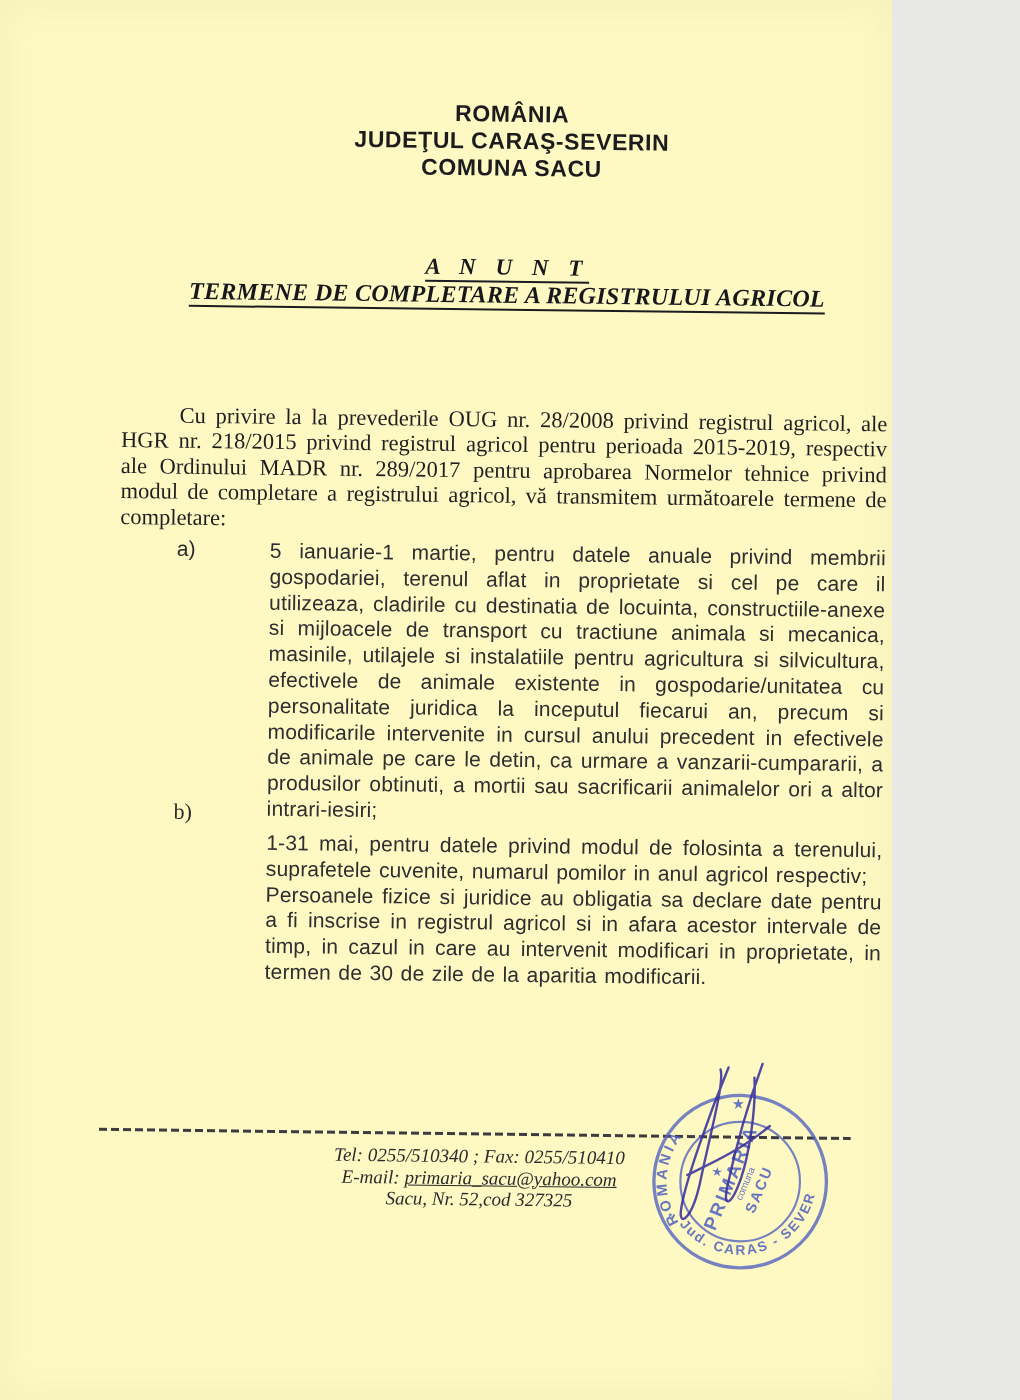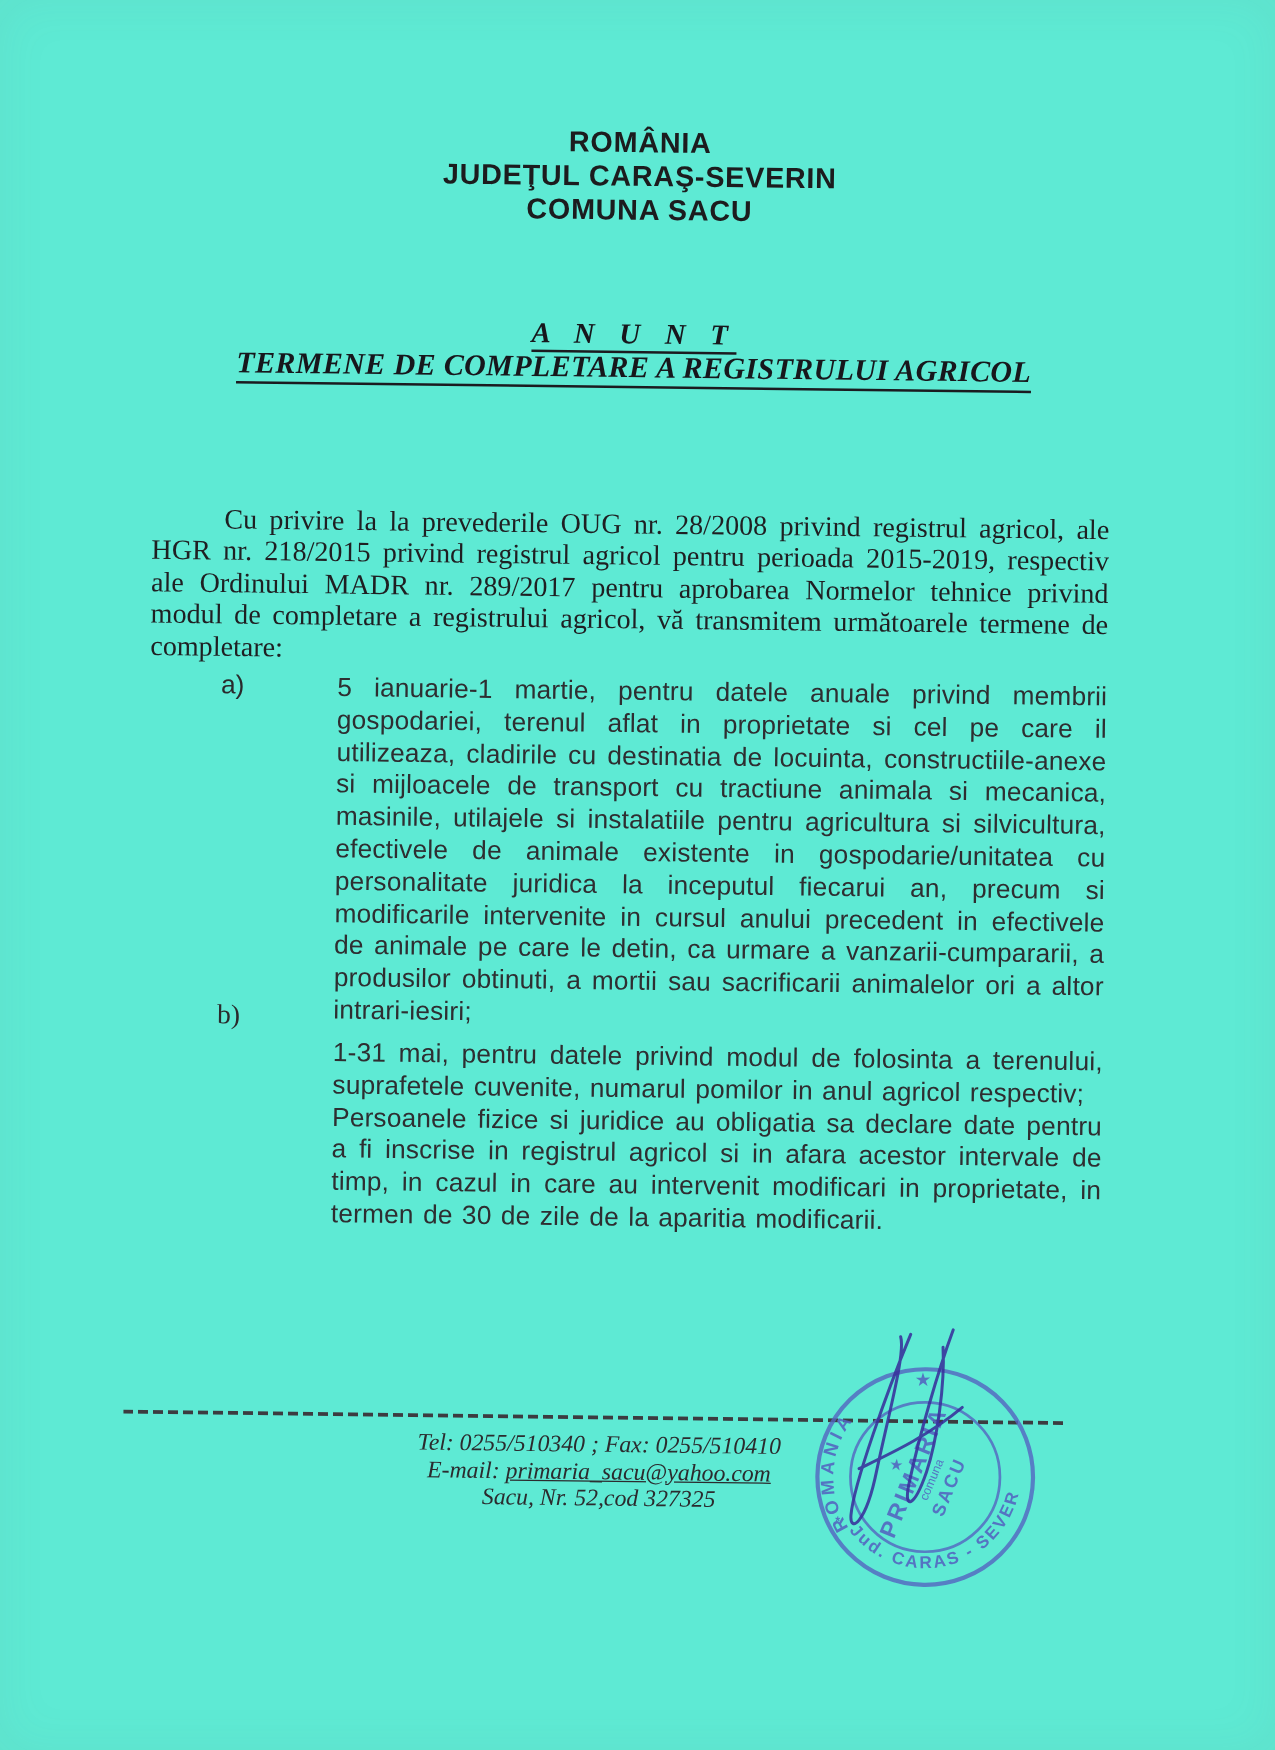--- a/index.html
+++ b/index.html
@@ -4,22 +4,22 @@
 <style>
   html,body{margin:0;padding:0;}
   body{
     width:1020px;height:1400px;
     background:#e8e8e6;
     font-family:"Liberation Serif", serif;
     overflow:hidden;
   }
   .page{
     position:absolute;left:0;top:0;
-    width:1020px;height:1400px;
-    background:#5eead4;
+    width:892px;height:1400px;
+    background:#fef9c3;
     box-shadow:inset 0 0 40px rgba(120,115,100,.08);
   }
   .tilt{
     position:absolute;inset:0;
     transform:rotate(0.7deg);
     transform-origin:120px 700px;
   }
   .hdr{
     position:absolute;left:0;top:96px;width:1010px;
     text-align:center;

